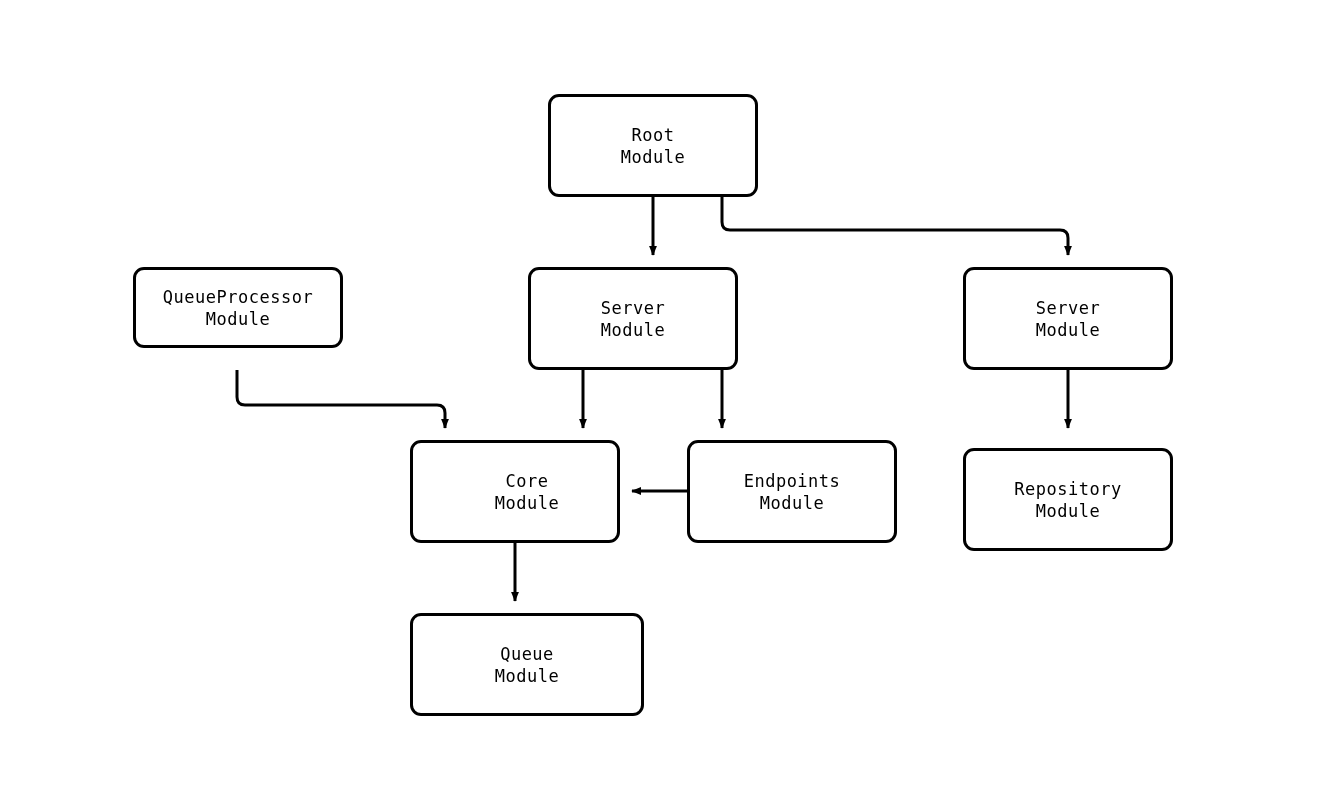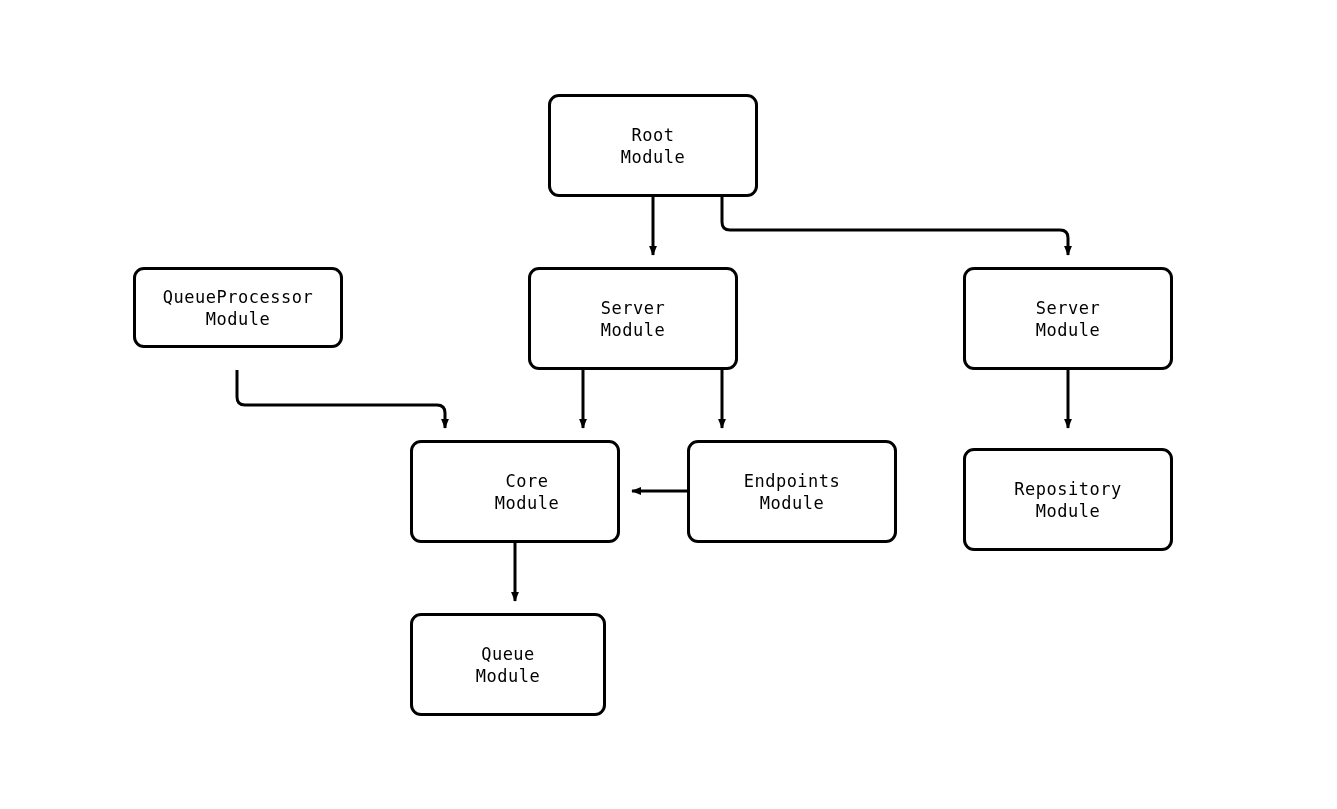--- a/index.html
+++ b/index.html
@@ -110,18 +110,18 @@
   <div class="node" style="left:687px; top:440px; width:210px; height:103px;">
     <div class="node-line">Endpoints</div>
     <div class="node-line">Module</div>
   </div>
 
   <div class="node" style="left:963px; top:448px; width:210px; height:103px;">
     <div class="node-line">Repository</div>
     <div class="node-line">Module</div>
   </div>
 
-  <div class="node" style="left:410px; top:613px; width:196px; height:103px;">
+  <div class="node" style="left:410px; top:613px; width:234px; height:103px;">
     <div class="node-line">Queue</div>
     <div class="node-line">Module</div>
   </div>
 
 </div>
 
 </body></html>

